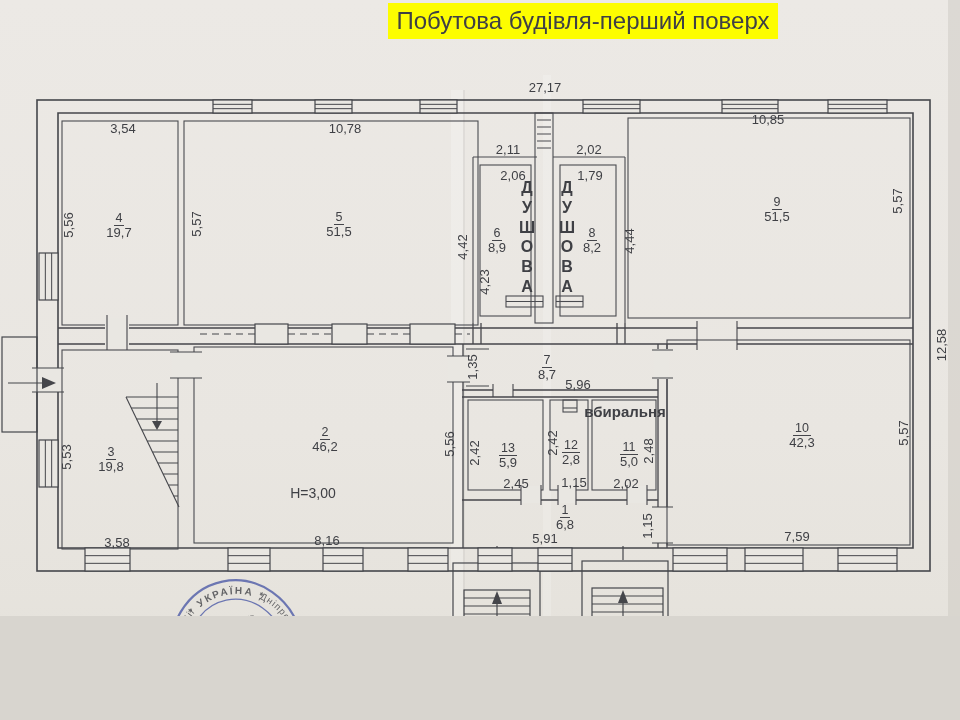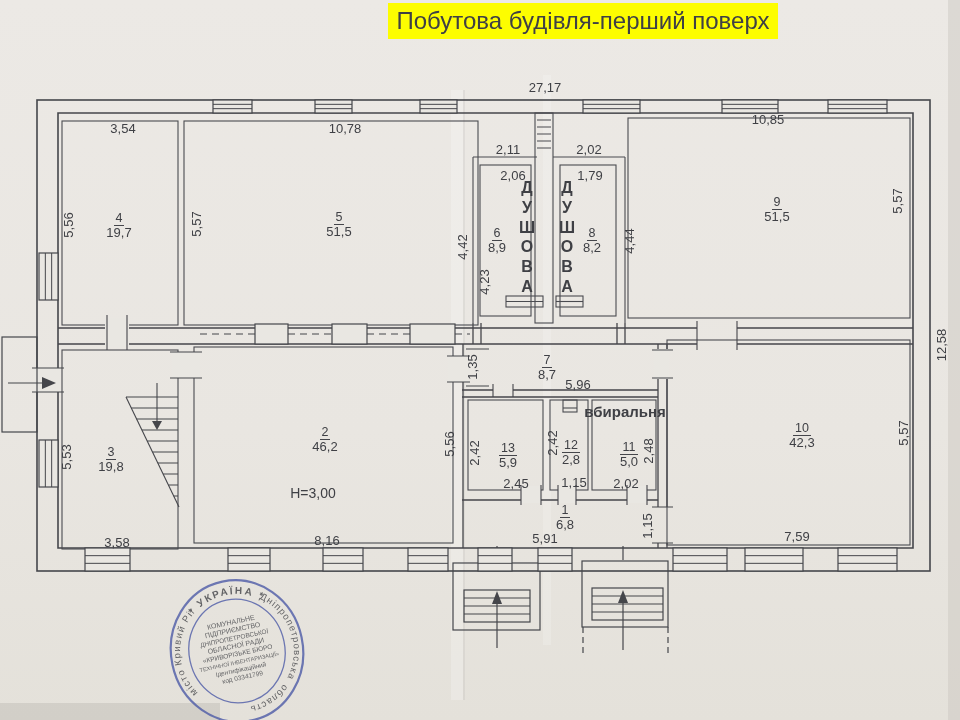--- a/index.html
+++ b/index.html
@@ -1,16 +1,16 @@
 <!DOCTYPE html>
 <html><head>
 <meta charset="utf-8">
 <style>
   html,body{margin:0;padding:0;background:#d8d5cf;}
-  .stage{position:relative;width:960px;height:720px;overflow:hidden;}
+  .stage{position:relative;width:960px;height:616px;overflow:hidden;}
   svg{position:absolute;left:0;top:0;font-family:"Liberation Sans","DejaVu Sans",sans-serif;}
   text{fill:#3f4045;}
 </style>
 </head>
 <body>
 
 <div class="stage">
 <svg viewBox="0 0 960 720" width="960" height="720">
   <defs>
     <linearGradient id="paperGrad" x1="0" y1="0" x2="0" y2="1">

